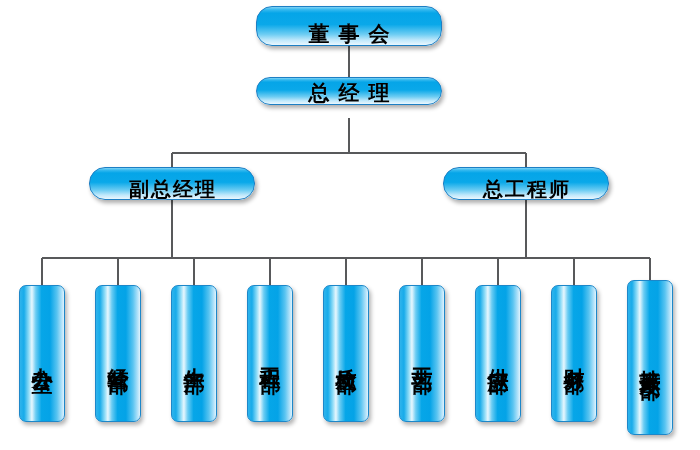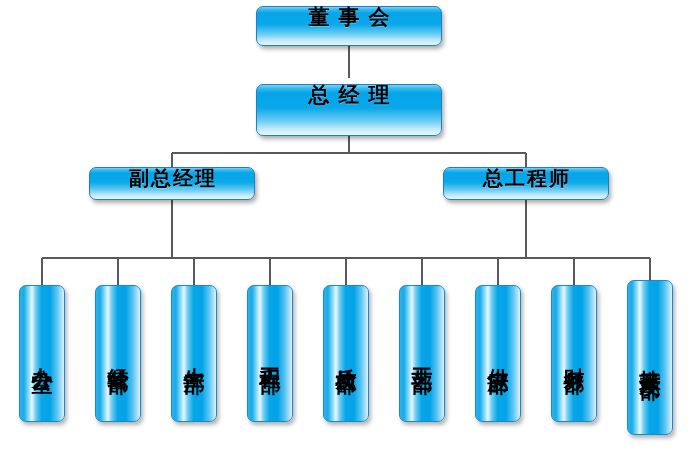--- a/index.html
+++ b/index.html
@@ -25,33 +25,33 @@
     top: 0;
     width: 700px;
     height: 450px;
   }
 
   
   .hbox {
     position: absolute;
     box-sizing: border-box;
     border: 1px solid #1d7fc4;
-    border-radius: 7px;
+    border-radius: 16px;
     background:
       linear-gradient(to bottom,
         #7fd2f5 0%,
         #35b9ef 7%,
         #05a5e8 16%,
         #0aa8e9 46%,
         #6ecdf3 72%,
         #bfe8fb 87%,
         #eaf7fe 100%);
     box-shadow: 2px 3px 4px rgba(0,0,0,0.32);
     display: flex;
-    align-items: flex-start;
+    align-items: flex-end;
     justify-content: center;
     z-index: 3;
   }
   .hbox .label {
     color: #000000;
     font-weight: bold;
     line-height: 1;
     white-space: nowrap;
     text-shadow: 0 1px 0 rgba(255,255,255,0.25);
   }
@@ -113,21 +113,21 @@
       <path d="M270,258 L270,285" fill="none" stroke="#58595b" stroke-width="1.4" shape-rendering="crispEdges"></path>
       <path d="M346,258 L346,285" fill="none" stroke="#58595b" stroke-width="1.4" shape-rendering="crispEdges"></path>
       <path d="M422,258 L422,285" fill="none" stroke="#58595b" stroke-width="1.4" shape-rendering="crispEdges"></path>
       <path d="M498,258 L498,285" fill="none" stroke="#58595b" stroke-width="1.4" shape-rendering="crispEdges"></path>
       <path d="M574,258 L574,285" fill="none" stroke="#58595b" stroke-width="1.4" shape-rendering="crispEdges"></path>
       <path d="M650,258 L650,280" fill="none" stroke="#58595b" stroke-width="1.4" shape-rendering="crispEdges"></path>
     </svg>
 <div class="hbox top-level" style="left: 256px; top: 6px; width: 186px; height: 40px;">
       <span class="label">董事会</span>
     </div>
-    <div class="hbox top-level" style="left: 256px; top: 84px; width: 186px; height: 52px;">
+    <div class="hbox top-level" style="left: 256px; top: 77px; width: 186px; height: 28px;">
       <span class="label">总经理</span>
     </div>
     <div class="hbox mid-level" style="left: 443px; top: 167px; width: 166px; height: 33px;">
       <span class="label">总工程师</span>
     </div>
     <div class="hbox mid-level" style="left: 89px; top: 167px; width: 166px; height: 33px;">
       <span class="label">副总经理</span>
     </div>
     <div class="vbox" style="left: 19px; top: 285px; width: 46px; height: 137px;">
       <span class="label">办公室</span>

